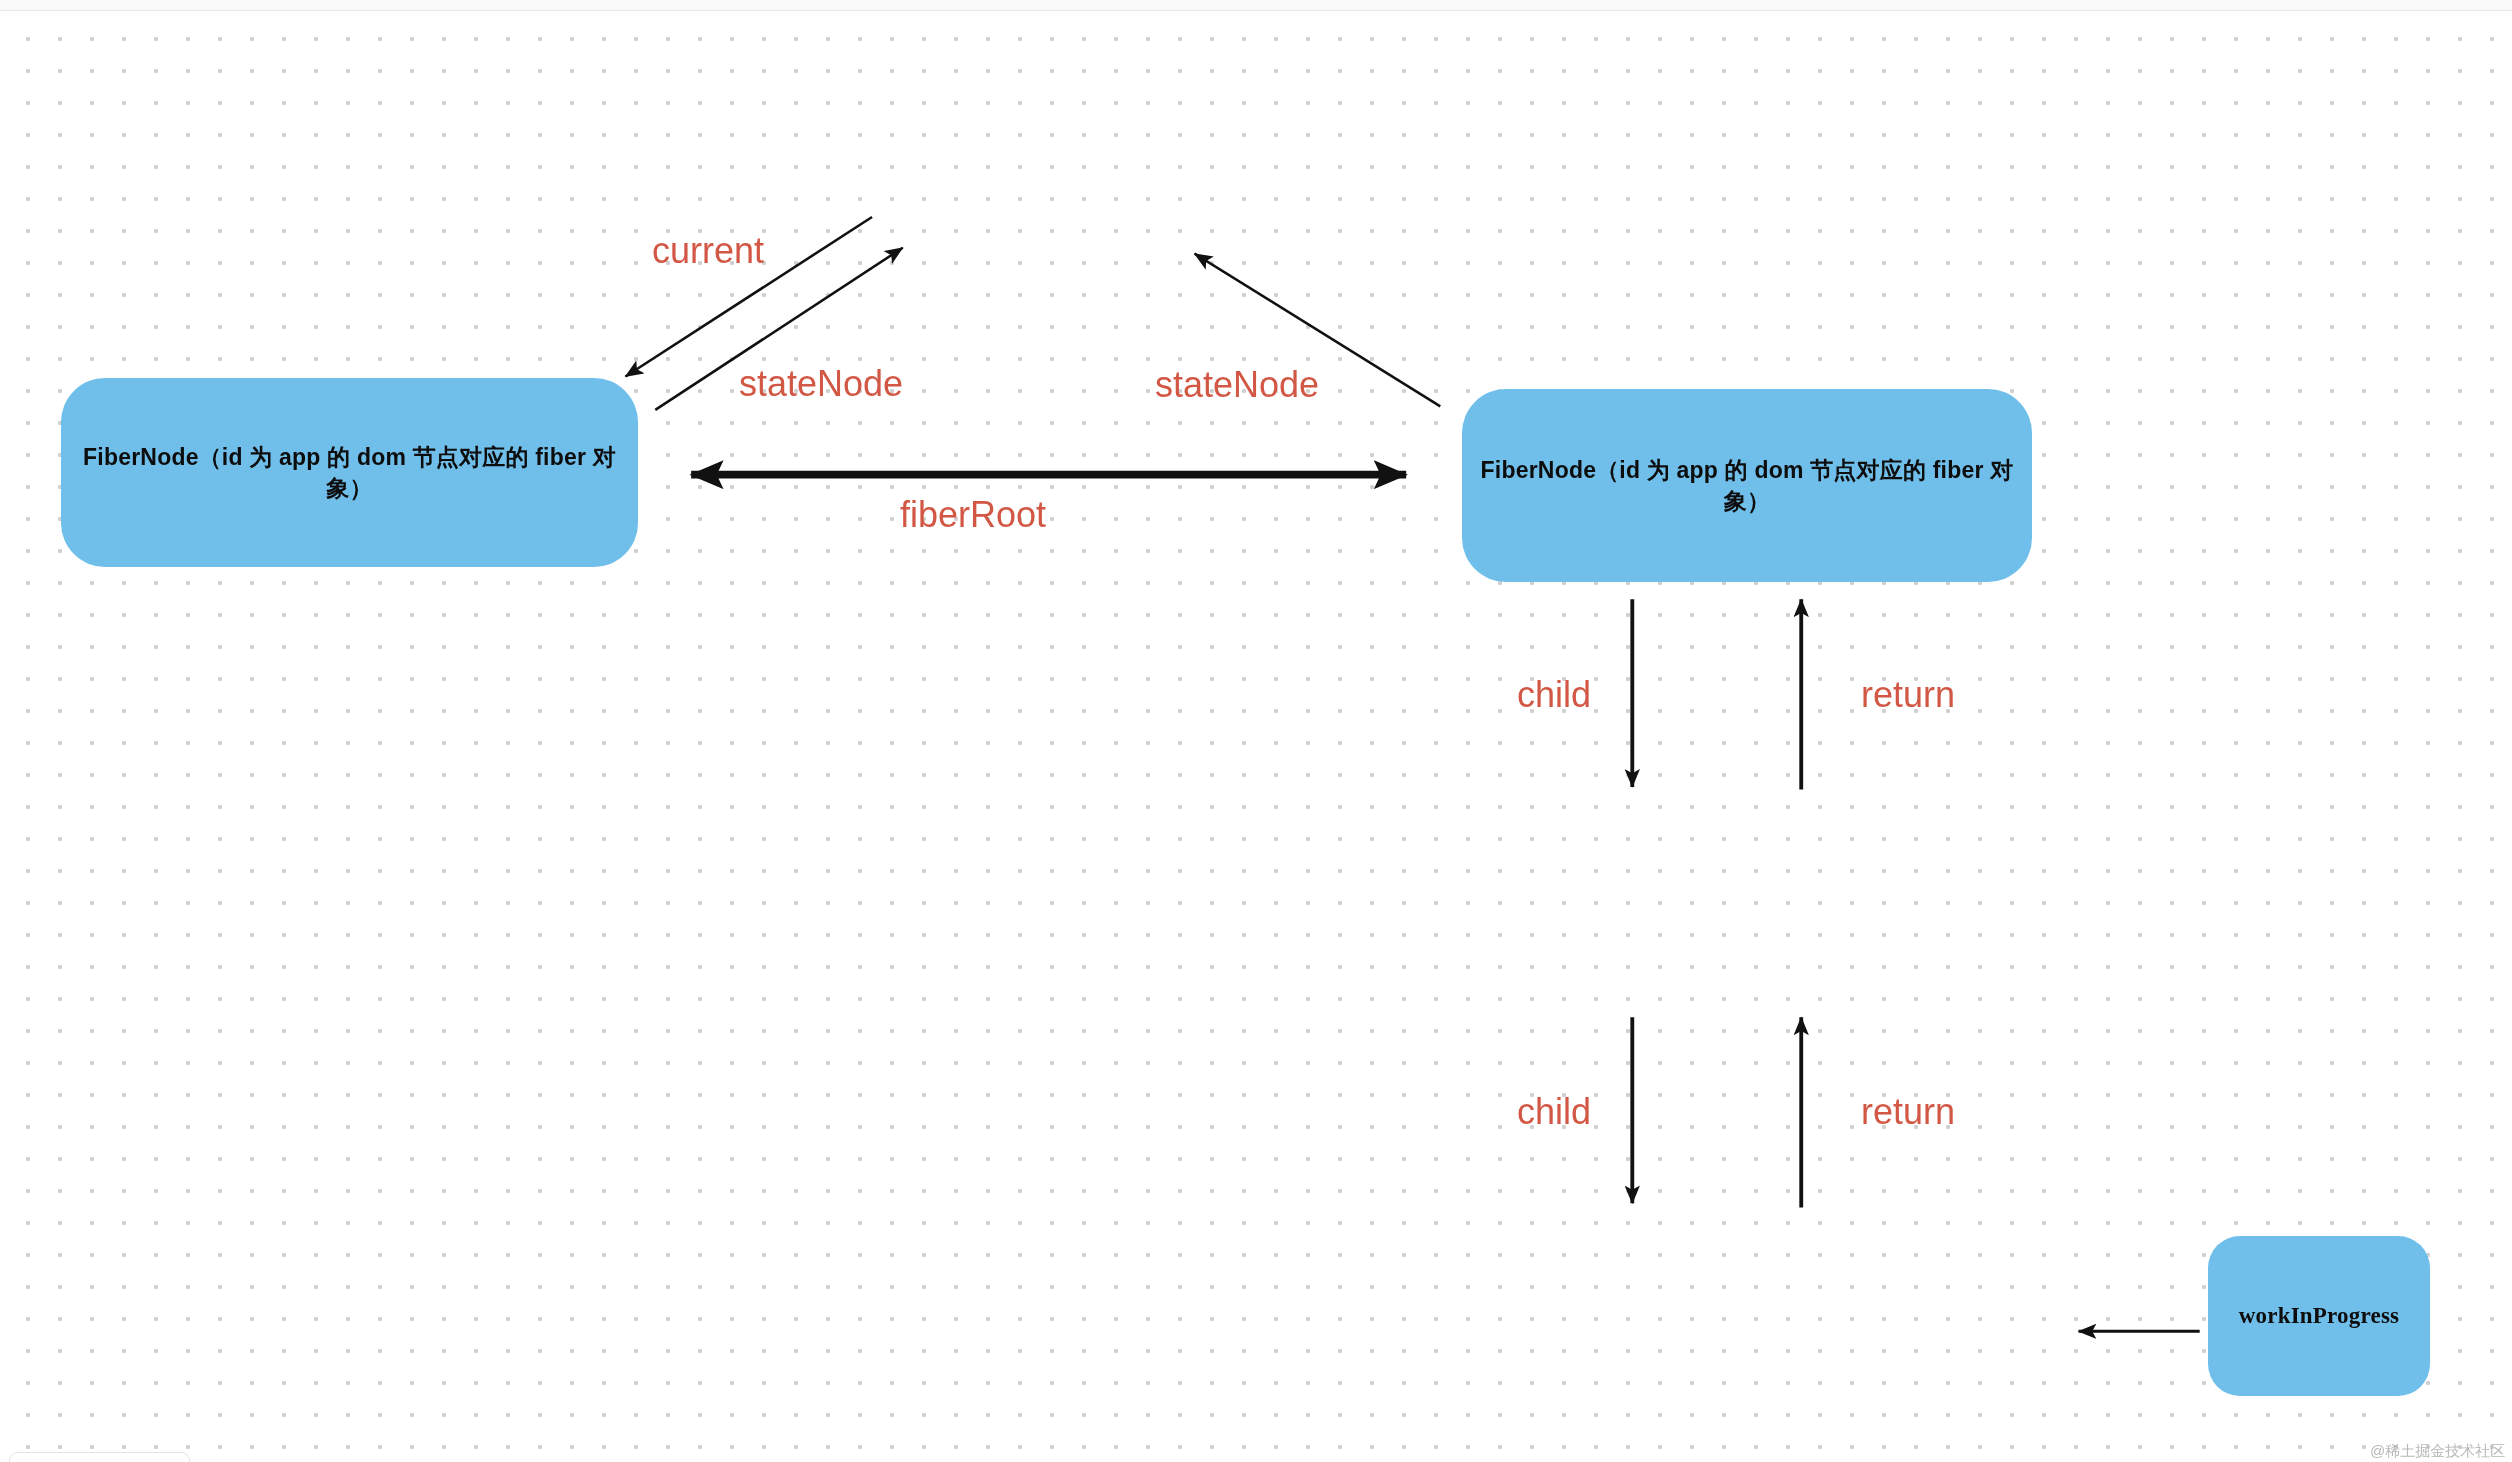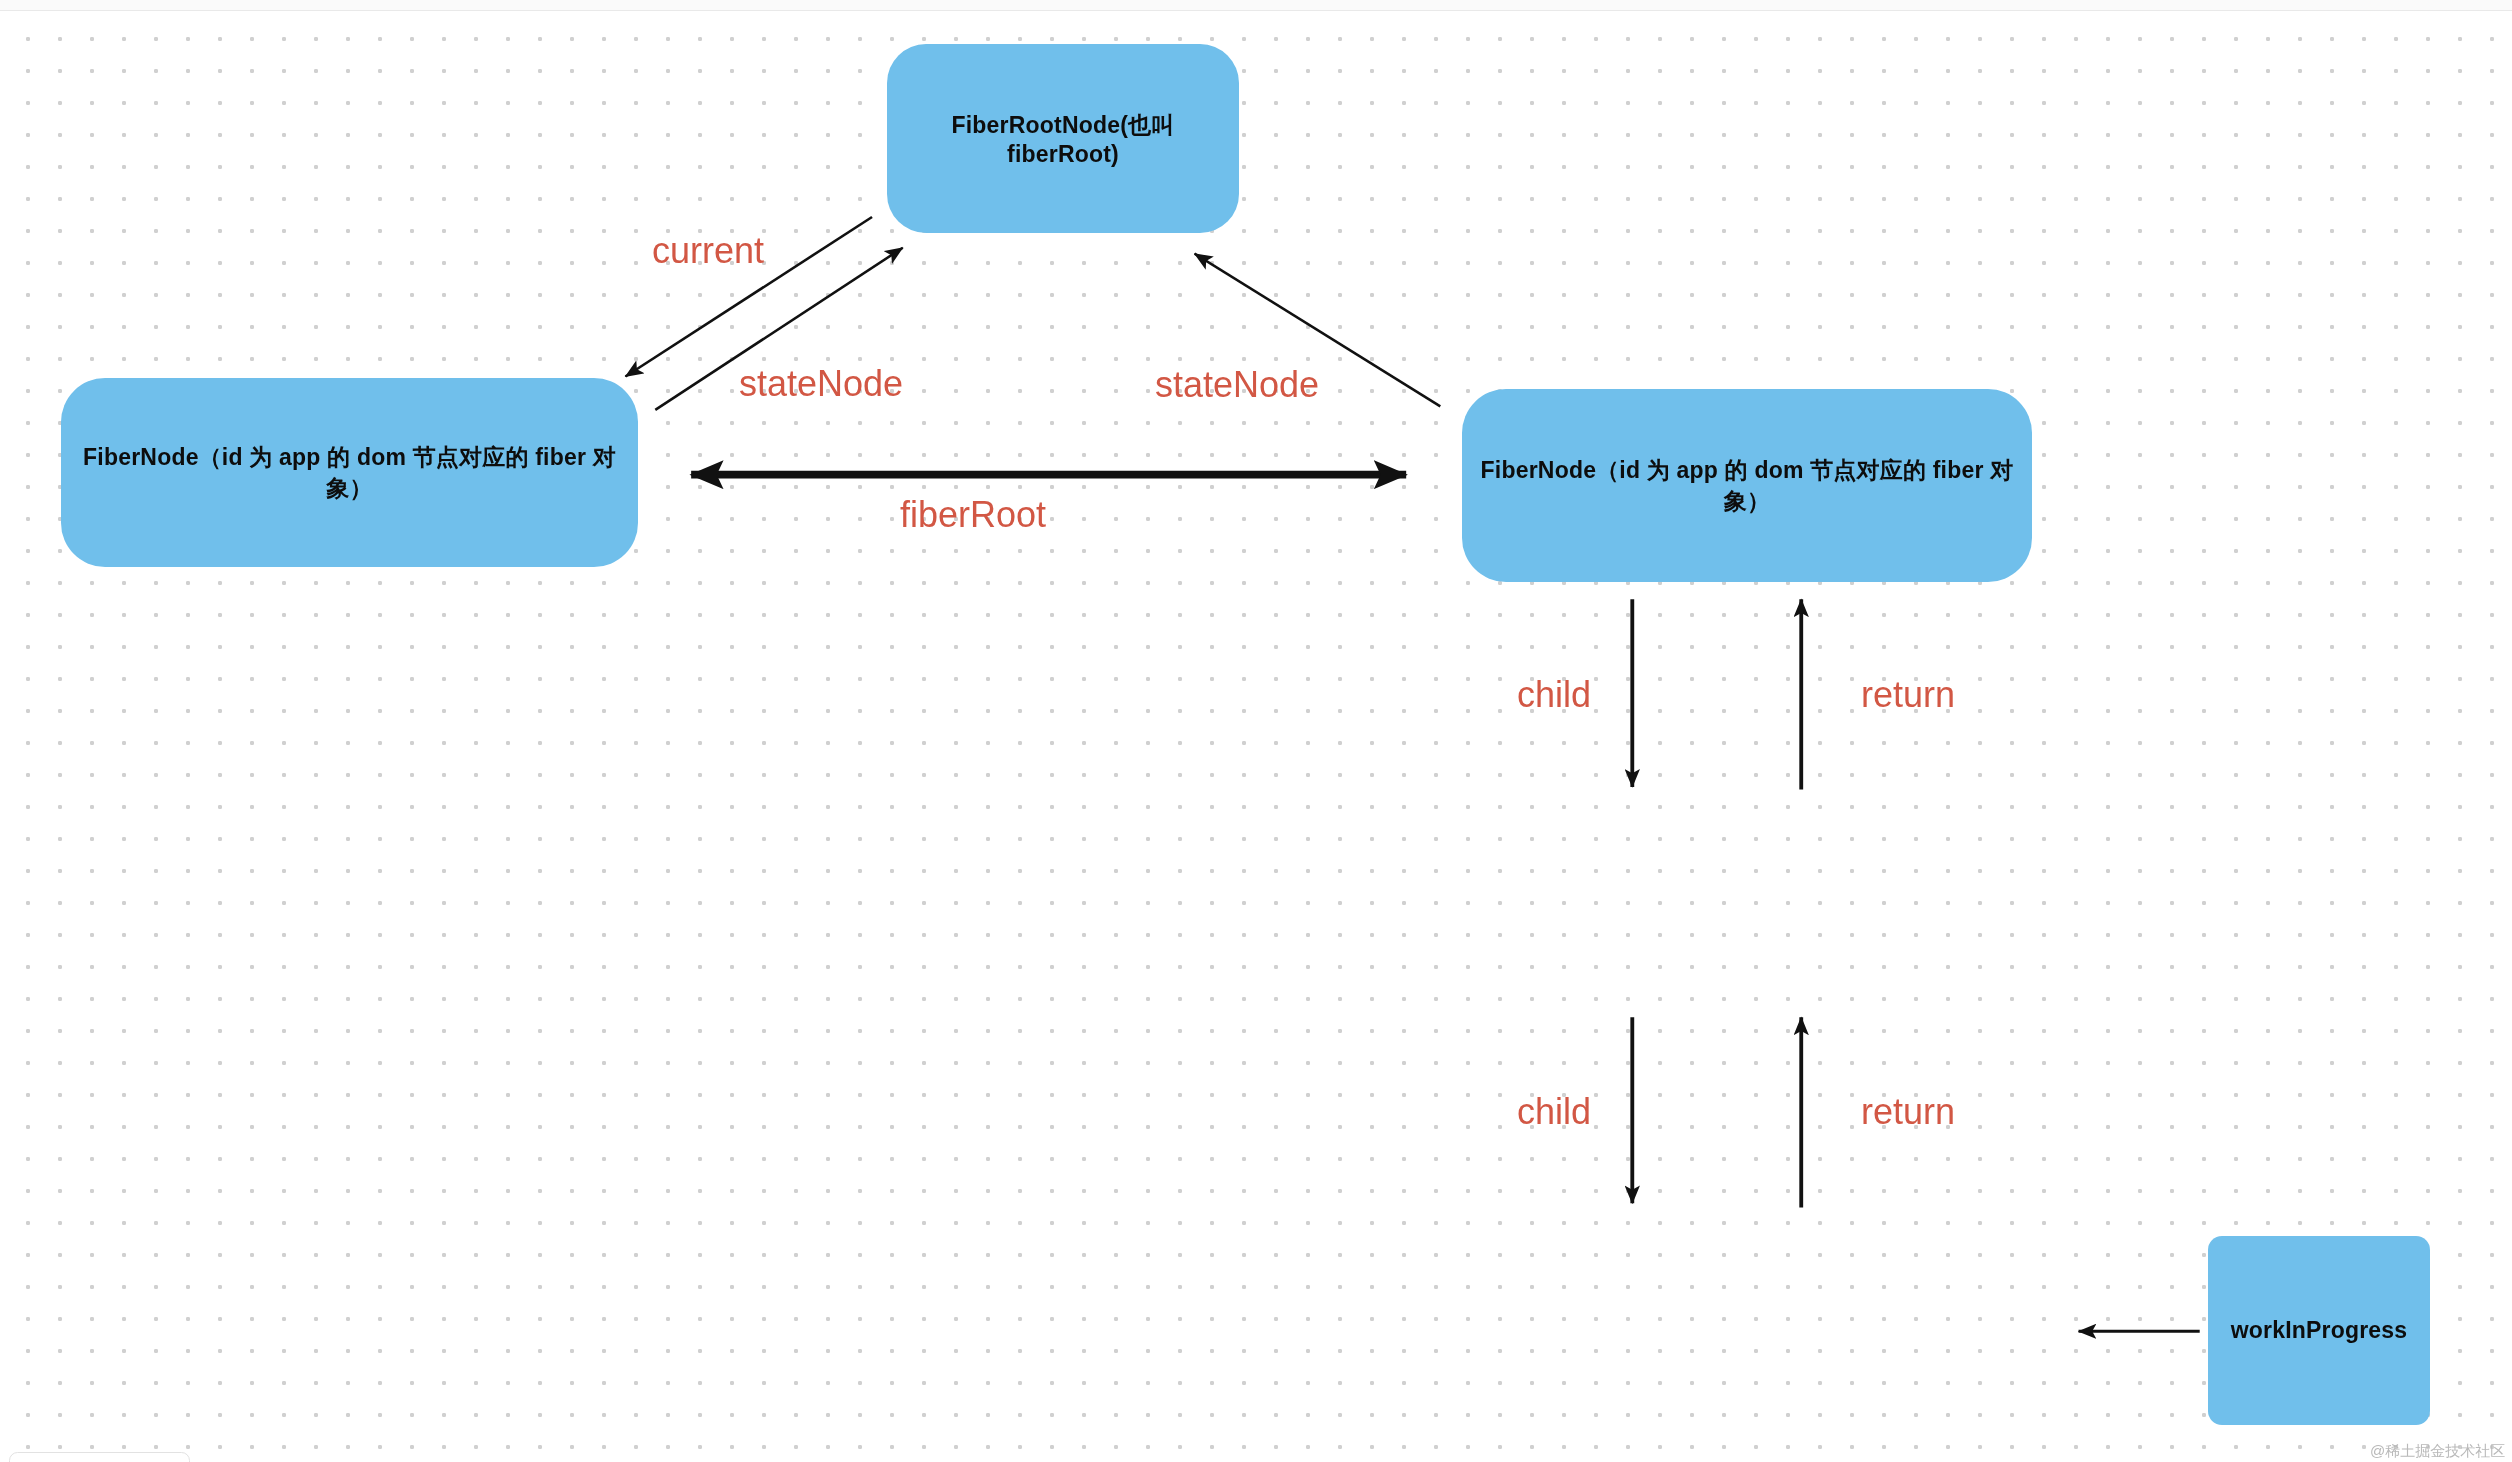--- a/index.html
+++ b/index.html
@@ -90,29 +90,28 @@
 
     <line x1="2111" y1="925" x2="2111" y2="702" stroke="#111111" stroke-width="4.5" marker-end="url(#ah-thin)"></line>
 
     <line x1="1913" y1="1192" x2="1913" y2="1410" stroke="#111111" stroke-width="4.5" marker-end="url(#ah-thin)"></line>
 
     <line x1="2111" y1="1415" x2="2111" y2="1192" stroke="#111111" stroke-width="4.5" marker-end="url(#ah-thin)"></line>
 
     <line x1="2578" y1="1560" x2="2436" y2="1560" stroke="#111111" stroke-width="3.5" marker-end="url(#ah-thin)"></line>
   </svg>
 
-  <div class="node" style="left:887px;top:44px;width:352px;height:189px;border-radius:39px;">FiberRootNode(也叫 fiberRoot)</div>
 
   <div class="node" style="left:61px;top:378px;width:577px;height:189px;border-radius:44px;">FiberNode（id 为 app 的 dom 节点对应的 fiber 对象）</div>
 
   <div class="node" style="left:1462px;top:389px;width:570px;height:193px;border-radius:44px;">FiberNode（id 为 app 的 dom 节点对应的 fiber 对象）</div>
 
 
 
-  <div class="node" style="left:2208px;top:1236px;width:222px;height:189px;border-radius:14px;">workInProgress</div>
+  <div class="node" style="left:2208px;top:1236px;width:222px;height:160px;border-radius:32px;font-family:Liberation Serif, serif;">workInProgress</div>
 
   <div class="edge-label" style="left:708px;top:251px;">current</div>
 
   <div class="edge-label" style="left:821px;top:384px;">stateNode</div>
 
   <div class="edge-label" style="left:1237px;top:385px;">stateNode</div>
 
   <div class="edge-label" style="left:973px;top:515px;">fiberRoot</div>
 
   <div class="edge-label" style="left:1554px;top:695px;">child</div>

